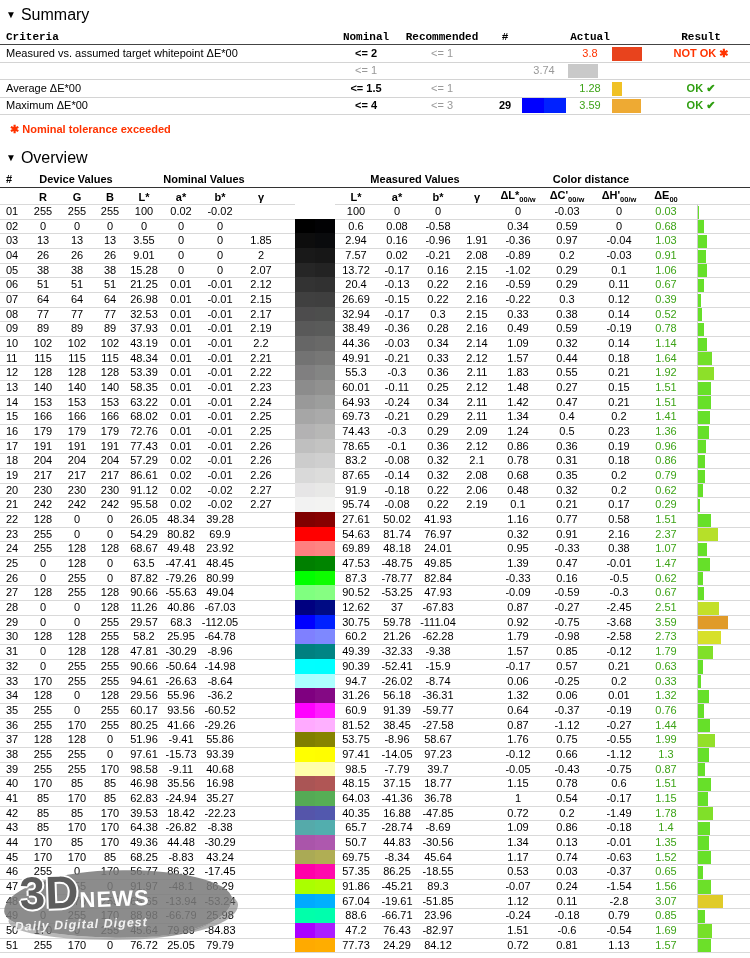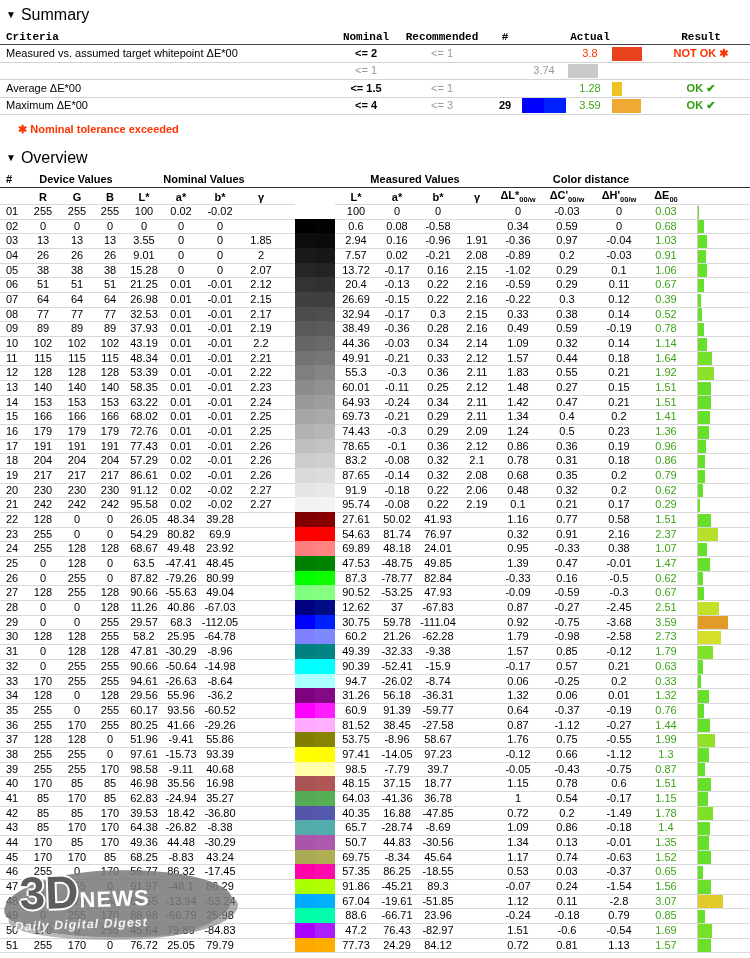--- a/index.html
+++ b/index.html
@@ -21,21 +21,21 @@
   .sc.crit{text-align:left;padding-left:6px;}
   .hb{font-weight:bold;font-family:Liberation Mono, monospace;}
   .sc.nom{font-weight:bold;}
   .sc.rec{color:#999999;}
   .sc.cnt{font-weight:bold;}
   .patch{display:flex;justify-content:center;height:15px;}
   .patch .ph{width:22px;height:15px;}
   .sbarc{height:15px;}
   .sbar{height:14px;margin-top:1px;}
   .res{font-weight:bold;}
-  .note{margin:8px 0 0 18px;font-weight:bold;}
+  .note{margin:8px 0 0 10px;font-weight:bold;}
   
   .otable{margin-top:5px;width:750px;}
   .ogroup{display:grid;grid-template-columns:26px 100px 156px 13px 40px 160px 192px 10px 53px;
           height:16px;align-items:end;border-bottom:1px solid #333;font-weight:bold;}
   .ogroup div{text-align:center;line-height:15px;overflow:hidden;}
   .ogroup .gnum{text-align:left;padding-left:6px;}
   .osub,.orow{display:grid;
     grid-template-columns:26px 34px 34px 32px 36px 38px 40px 42px 13px 40px 42px 40px 42px 36px 46px 52px 52px 42px 10px 53px;}
   .osub{height:16px;align-items:center;font-weight:bold;}
   .osub div{text-align:center;line-height:15px;}
@@ -1289,21 +1289,21 @@
             <div class="debar" style="width: 9.545px; background: rgb(102, 224, 41);"></div>
           </div>
         </div>
         <div class="orow">
           <div class="oc num">42</div>
           <div class="oc">85</div>
           <div class="oc">85</div>
           <div class="oc">170</div>
           <div class="oc">39.53</div>
           <div class="oc">18.42</div>
-          <div class="oc">-36.80</div>
+          <div class="oc">-22.23</div>
           <div class="oc"></div>
           <div class="oc"></div>
           <div class="oc sw">
             <div style="background: rgb(85, 85, 170);"></div>
             <div style="background: rgb(82, 88, 174);"></div>
           </div>
           <div class="oc">40.35</div>
           <div class="oc">16.88</div>
           <div class="oc">-47.85</div>
           <div class="oc"></div>

